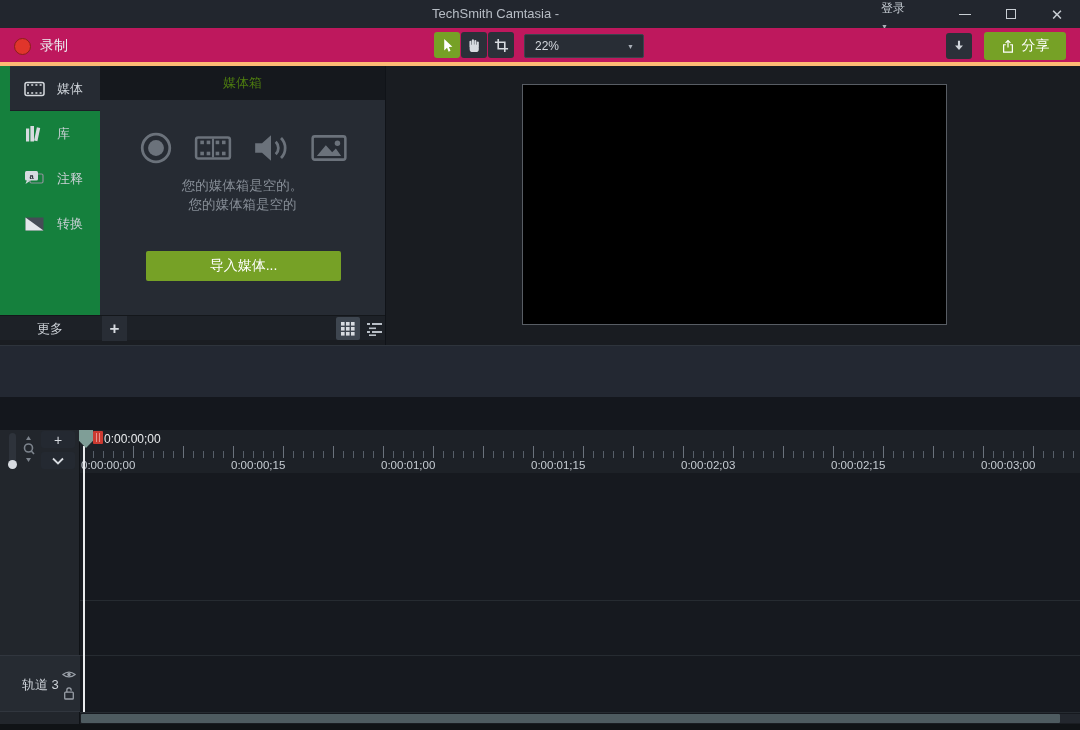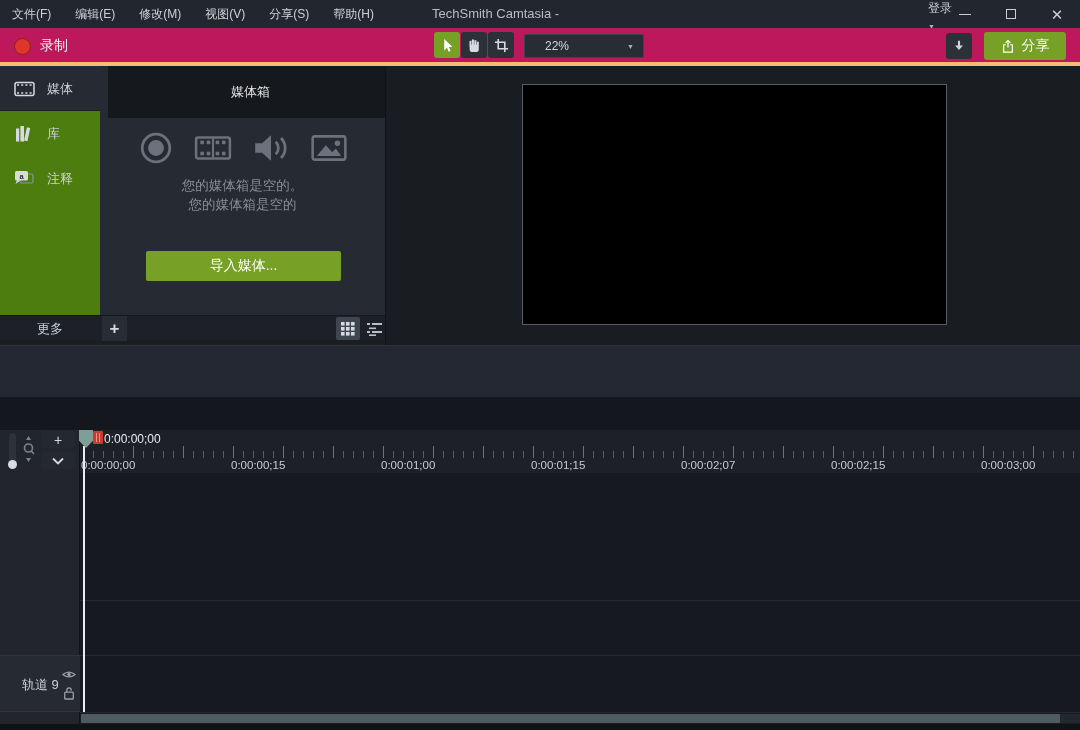--- a/index.html
+++ b/index.html
@@ -5,51 +5,51 @@
   * { margin:0; padding:0; box-sizing:border-box; }
   html,body { background:#000; }
   body { font-family:"Liberation Sans","DejaVu Sans",sans-serif; }
   .app { position:relative; width:1080px; height:730px; background:#1a1d22; overflow:hidden; color:#cdd2d9; }
 
   
   .titlebar { position:absolute; left:0; top:0; width:1080px; height:28px; background:#22262e; }
   .menus { position:absolute; left:12px; top:0; height:28px; display:flex; gap:24px; align-items:center; }
   .menu-item { font-size:12px; color:#cdd2d9; cursor:default; }
   .win-title { position:absolute; left:432px; top:0; height:28px; line-height:28px; font-size:13px; color:#b7bdc5; }
-  .signin { position:absolute; left:928px; top:0; height:28px; display:flex; align-items:flex-start; gap:6px; font-size:12px; color:#c3c9d0;flex-direction:column; }
+  .signin { position:absolute; left:881px; top:0; height:28px; display:flex; align-items:flex-start; gap:6px; font-size:12px; color:#c3c9d0;flex-direction:column; }
   .signin .caret { font-size:7px; color:#aab0b8; }
   .win-controls { position:absolute; right:0; top:0; height:28px; display:flex; }
   .win-btn { width:46px; height:28px; display:flex; align-items:center; justify-content:center; color:#c9ced4; }
   .min-glyph { width:12px; height:1px; background:#c9ced4; display:block; }
   .max-glyph { width:10px; height:10px; border:1px solid #c9ced4; display:block; }
   .close-glyph { font-size:15px; line-height:1; color:#c9ced4; }
 
   
   .toolbar { position:absolute; left:0; top:28px; width:1080px; height:38px; background:#be185d; border-bottom:4px solid #fdba74; }
   .record { position:absolute; left:8px; top:0; height:36px; display:flex; align-items:center; gap:9px; padding:0 6px; }
   .rec-dot { width:17px; height:17px; border-radius:50%; background:#e0352b; border:1px solid #8c1f1a; }
   .rec-label { font-size:14px; color:#eceff2; }
   .tool-group { position:absolute; left:434px; top:4px; display:flex; gap:1px; }
   .tool-btn { width:26px; height:26px; border-radius:3px; background:#2b3039; display:flex; align-items:center; justify-content:center; }
   .tool-btn.selected { background:#76a126; }
-  .zoom-select { position:absolute; left:524px; top:6px; width:120px; height:24px; background:#282d35; border:1px solid #3c434d; border-radius:2px; display:flex; align-items:center; font-size:12px; color:#d3d7dd; padding-left:20px; }
+  .zoom-select { position:absolute; left:524px; top:6px; width:120px; height:24px; background:#282d35; border:1px solid #3c434d; border-radius:2px; display:flex; align-items:center; font-size:12px; color:#d3d7dd; padding-left:10px; }
   .zoom-select .caret { position:absolute; right:9px; font-size:7px; color:#aab0b8; }
   .dl-btn { position:absolute; left:946px; top:5px; width:26px; height:26px; background:#2b3039; border-radius:3px; display:flex; align-items:center; justify-content:center; }
   .share-btn { position:absolute; left:984px; top:4px; width:82px; height:28px; background:#76a126; border-radius:3px; display:flex; align-items:center; justify-content:center; gap:7px; color:#fff; font-size:14px; }
 
   
-  .sidebar { position:absolute; left:0; top:66px; width:100px; height:274px; background:#4d7c0f; }
+  .sidebar { position:absolute; left:0; top:66px; width:100px; height:274px; background:#15803d;padding-left:10px; }
   .side-item { height:45px; display:flex; align-items:center; gap:12px; padding-left:13px; }
   .side-item.selected { background:#262b33; border-top:1px solid #2b313a; border-bottom:1px solid #1b1f26; }
   .si-icon { width:22px; display:flex; justify-content:center; }
   .si-label { font-size:13px; color:#ccd1d7; }
 
   
   .media-bin { position:absolute; left:100px; top:66px; width:285px; height:249px; background:#262b33; }
-  .mb-header { position:absolute; left:0; top:0; width:285px; height:52px; background:#15181d; display:flex; align-items:center; justify-content:center; font-size:13px; color:#e5e5e5;margin-left:8px; }
+  .mb-header { position:absolute; left:0; top:0; width:285px; height:34px; background:#15181d; display:flex; align-items:center; justify-content:center; font-size:13px; color:#4d7c0f; }
   .mb-icons { position:absolute; left:0; top:64px; width:285px; display:flex; justify-content:center; gap:20px; }
   .mb-empty { position:absolute; left:0; top:110px; width:285px; text-align:center; font-size:13.5px; line-height:19px; color:#868d96; }
   .import-btn { position:absolute; left:46px; top:185px; width:195px; height:30px; background:#76a126; border-radius:2px; display:flex; align-items:center; justify-content:center; color:#fff; font-size:14px; }
 
   
   .panel-strip { position:absolute; left:0; top:315px; width:385px; height:25px; background:#1d2127; border-top:1px solid #14171b; }
   .more-label { position:absolute; left:0; top:0; width:100px; height:25px; display:flex; align-items:center; justify-content:center; font-size:13px; color:#ccd1d7; }
   .strip-add { position:absolute; left:102px; top:0; width:25px; height:25px; background:#282d35; display:flex; align-items:center; justify-content:center; color:#d7dbe0; font-size:17px; font-weight:bold; }
   .view-btn { position:absolute; top:1px; width:24px; height:23px; border-radius:2px; display:flex; align-items:center; justify-content:center; }
   .view-btn.grid { left:336px; background:#3e4650; }
@@ -103,28 +103,20 @@
   .hscroll-thumb { position:absolute; left:1px; top:0; width:979px; height:9px; background:#4e5b60; border-radius:1px; }
   .hscroll-corner { position:absolute; left:980px; top:0; width:20px; height:9px; background:#23272e; }
   .bottom-strip { position:absolute; left:0; top:294px; width:1080px; height:6px; background:#101316; }
 </style>
 </head>
 <body>
 
 <div class="app">
 
   <div class="titlebar">
-    <div class="menus">
-        <span class="menu-item">文件(F)</span>
-        <span class="menu-item">编辑(E)</span>
-        <span class="menu-item">修改(M)</span>
-        <span class="menu-item">视图(V)</span>
-        <span class="menu-item">分享(S)</span>
-        <span class="menu-item">帮助(H)</span>
-      </div>
     <div class="win-title">TechSmith Camtasia -</div>
     <div class="signin">
       <span>登录</span>
       <span class="caret">▼</span>
     </div>
     <div class="win-controls">
       <div class="win-btn">
           <span class="min-glyph"></span>
         </div>
       <div class="win-btn">
@@ -206,20 +198,29 @@
     <div class="side-item">
       <span class="si-icon">
         <svg width="20" height="17" viewBox="0 0 20 17">
             <rect x="6" y="4" width="13" height="9" rx="1.5" fill="none" stroke="#8d939b" stroke-width="1.2"></rect>
             <rect x="1" y="1" width="13" height="9.5" rx="1.5" fill="#d7dbe0"></rect>
             <path d="M3 10 L1.5 14 L6.5 10.5 Z" fill="#d7dbe0"></path>
             <text x="7.5" y="8.6" font-size="7.5" font-weight="bold" fill="#262b33" text-anchor="middle" font-family="Liberation Sans, sans-serif">a</text>
           </svg>
       </span>
       <span class="si-label">注释</span>
+    </div>
+    <div class="side-item">
+      <span class="si-icon">
+        <svg width="19" height="14" viewBox="0 0 19 14">
+            <rect x="0.5" y="0.5" width="18" height="13" fill="#454c56"></rect>
+            <path d="M0.5 13.5 L0.5 0.5 L18.5 13.5 Z" fill="#e3e6ea"></path>
+          </svg>
+      </span>
+      <span class="si-label">转换</span>
     </div>
   </div>
 
   <div class="media-bin">
     <div class="mb-header">媒体箱</div>
     <div class="mb-icons">
       <svg width="36" height="36" viewBox="0 0 34 34">
           <circle cx="17" cy="17" r="13" fill="none" stroke="#6b727b" stroke-width="2.6"></circle>
           <circle cx="17" cy="17" r="7.5" fill="#6b727b"></circle>
         </svg>
@@ -354,21 +355,21 @@
           <line x1="10.3" y1="16" x2="13" y2="19" stroke="#7c838c" stroke-width="1.6"></line>
           <path d="M7.5 27 L10 23 H5 Z" fill="#7c838c"></path>
         </svg>
       <div class="gutter-btn add">+</div>
       <div class="gutter-btn collapse">
         <svg width="12" height="8" viewBox="0 0 12 8" fill="none" stroke="#d7dbe0" stroke-width="1.8">
             <path d="M1 1.5 L6 6.5 L11 1.5"></path>
           </svg>
       </div>
       <div class="track-header">
-        <span class="track-name">轨道 9</span>
+        <span class="track-name">轨道 3</span>
         <svg class="th-eye" width="14" height="11" viewBox="0 0 16 12">
             <path d="M1 6 Q8 0.5 15 6 Q8 11.5 1 6 Z" fill="none" stroke="#9aa0a8" stroke-width="1.4"></path>
             <circle cx="8" cy="6" r="2" fill="#9aa0a8"></circle>
           </svg>
         <svg class="th-lock" width="12" height="14" viewBox="0 0 14 16">
             <rect x="2" y="7" width="10" height="8" rx="1" fill="none" stroke="#9aa0a8" stroke-width="1.5"></rect>
             <path d="M4.5 7 V4.5 a2.5 2.5 0 0 1 5 0 V5.5" fill="none" stroke="#9aa0a8" stroke-width="1.5"></path>
           </svg>
       </div>
     </div>
@@ -475,21 +476,21 @@
             <div class="tick" style="left: 963px;"></div>
             <div class="tick" style="left: 973px;"></div>
             <div class="tick" style="left: 983px;"></div>
             <div class="tick" style="left: 993px;"></div>
           </div>
         <div class="ruler-labels">
             <span class="ruler-label" style="left: 1px;">0:00:00;00</span>
             <span class="ruler-label" style="left: 151px;">0:00:00;15</span>
             <span class="ruler-label" style="left: 301px;">0:00:01;00</span>
             <span class="ruler-label" style="left: 451px;">0:00:01;15</span>
-            <span class="ruler-label" style="left: 601px;">0:00:02;07</span>
+            <span class="ruler-label" style="left: 601px;">0:00:02;03</span>
             <span class="ruler-label" style="left: 751px;">0:00:02;15</span>
             <span class="ruler-label" style="left: 901px;">0:00:03;00</span>
           </div>
         <span class="playhead-time">0:00:00;00</span>
       </div>
       <div class="track-sep" style="top:170px;"></div>
       <div class="track-sep" style="top:225px;"></div>
       <div class="track-sep" style="top:282px;"></div>
       <div class="playhead">
         <div class="playhead-line"></div>

